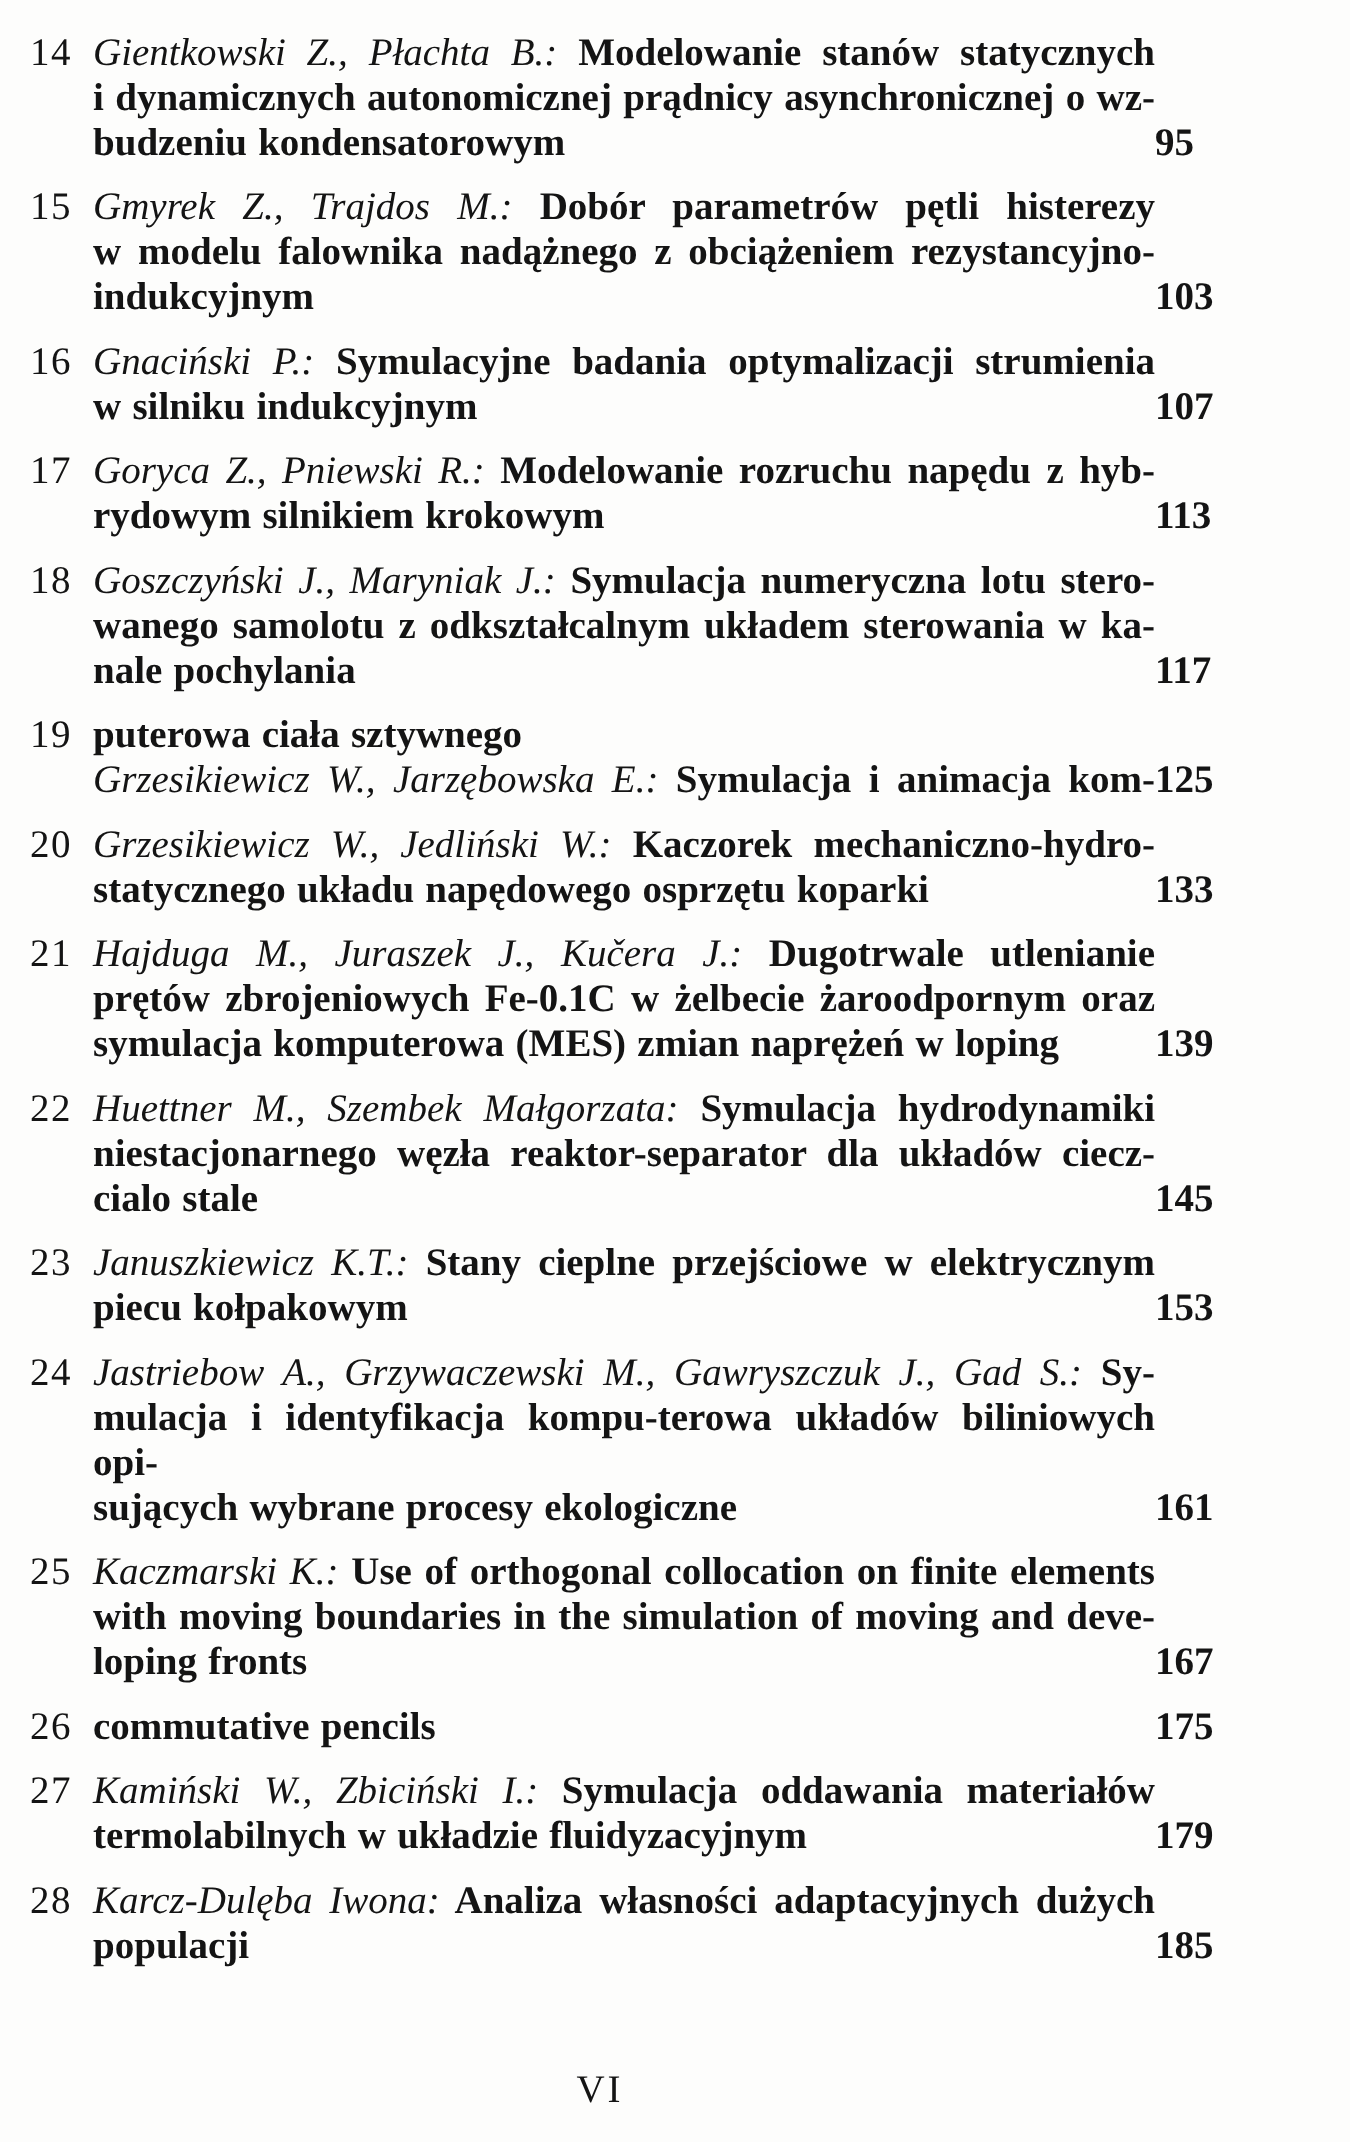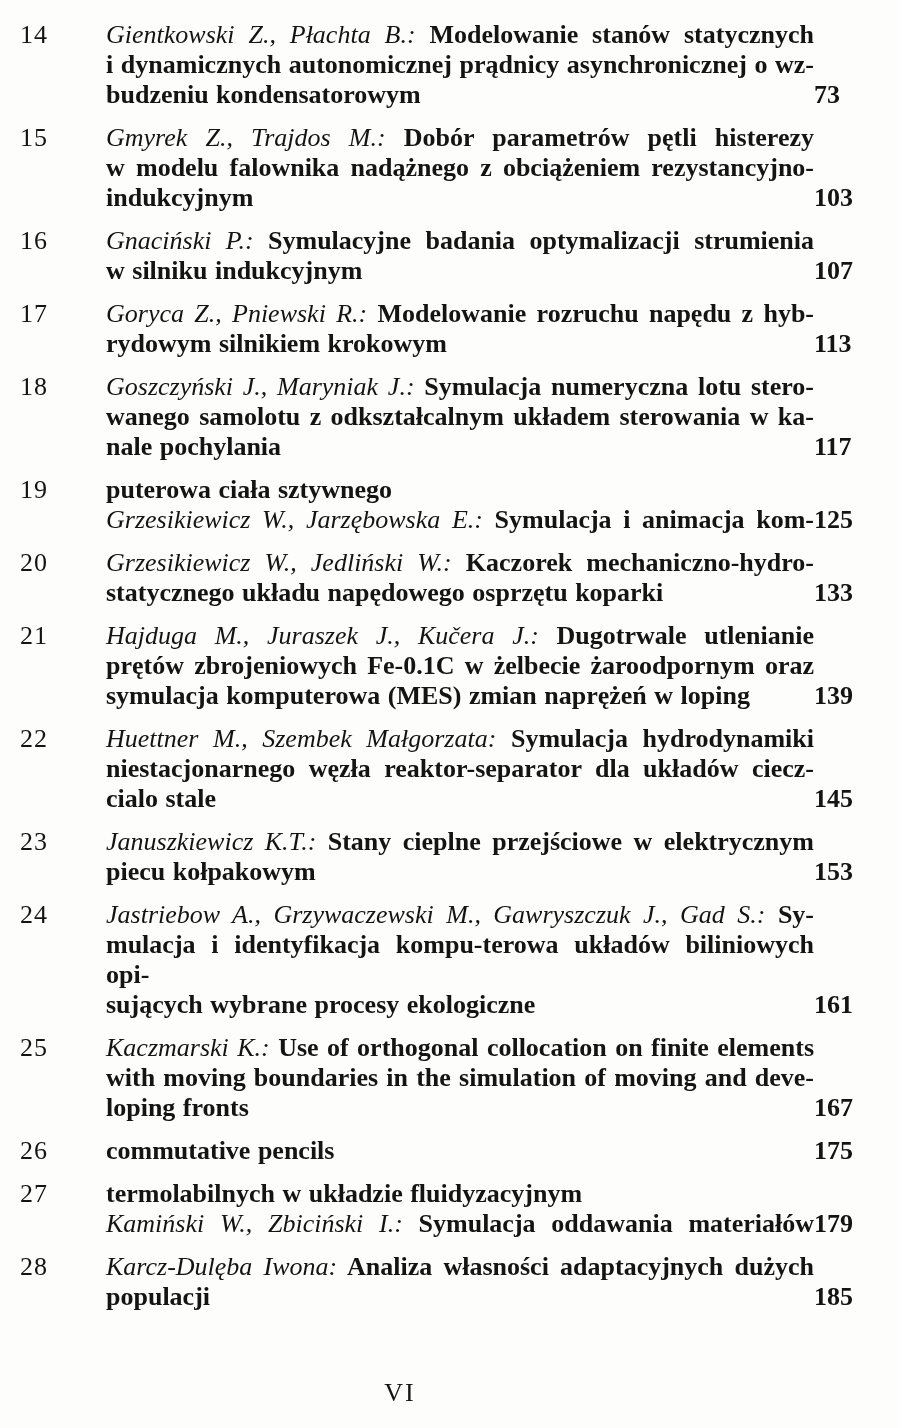--- a/index.html
+++ b/index.html
@@ -17,21 +17,21 @@
     display:flex; flex-direction:column;
   }
   .entries { flex:0 0 auto; }
   .entry { display:flex; margin-bottom:13px; }
   .num {
     flex:0 0 42px; width:42px;
     line-height:30px;
     letter-spacing:1px;
     font-weight:400;
   }
-  .body { flex:0 0 708px; width:708px;margin-left:44px; }
+  .body { flex:0 0 708px; width:708px; }
   .line {
     line-height:30px;
     font-weight:700;
     text-align:justify;
     text-align-last:justify;
     word-spacing:1px;
   }
   .line.last { text-align-last:left; }
   .authors { font-style:italic; font-weight:400; }
   .pagecol {
@@ -55,21 +55,21 @@
 
 <div class="page">
   <div class="entries">
   <div class="entry">
     <div class="num">14</div>
     <div class="body">
       <div class="line l1"><span class="authors">Gientkowski Z., Płachta B.:</span> <span class="title">Modelowanie stanów statycznych</span></div>
     <div class="line">i dynamicznych autonomicznej prądnicy asynchronicznej o wz-</div>
           <div class="line last">budzeniu kondensatorowym</div>
         </div>
-    <div class="pagecol">73</div>
+    <div class="pagecol">95</div>
   </div>
 
   <div class="entry">
     <div class="num">15</div>
     <div class="body">
       <div class="line l1"><span class="authors">Gmyrek Z., Trajdos M.:</span> <span class="title">Dobór parametrów pętli histerezy</span></div>
     <div class="line">w modelu falownika nadążnego z obciążeniem rezystancyjno-</div>
           <div class="line last">indukcyjnym</div>
         </div>
     <div class="pagecol">103</div>
@@ -174,22 +174,22 @@
     <div class="num">26</div>
     <div class="body">
     <div class="line last">commutative pencils</div>
         </div>
     <div class="pagecol">175</div>
   </div>
 
   <div class="entry">
     <div class="num">27</div>
     <div class="body">
-      <div class="line last">termolabilnych w układzie fluidyzacyjnym</div>
-    <div class="line l1"><span class="authors">Kamiński W., Zbiciński I.:</span> <span class="title">Symulacja oddawania materiałów</span></div>
+      <div class="line l1"><span class="authors">Kamiński W., Zbiciński I.:</span> <span class="title">Symulacja oddawania materiałów</span></div>
+    <div class="line last">termolabilnych w układzie fluidyzacyjnym</div>
         </div>
     <div class="pagecol">179</div>
   </div>
 
   <div class="entry">
     <div class="num">28</div>
     <div class="body">
       <div class="line l1"><span class="authors">Karcz-Dulęba Iwona:</span> <span class="title">Analiza własności adaptacyjnych dużych</span></div>
     <div class="line last">populacji</div>
         </div>

